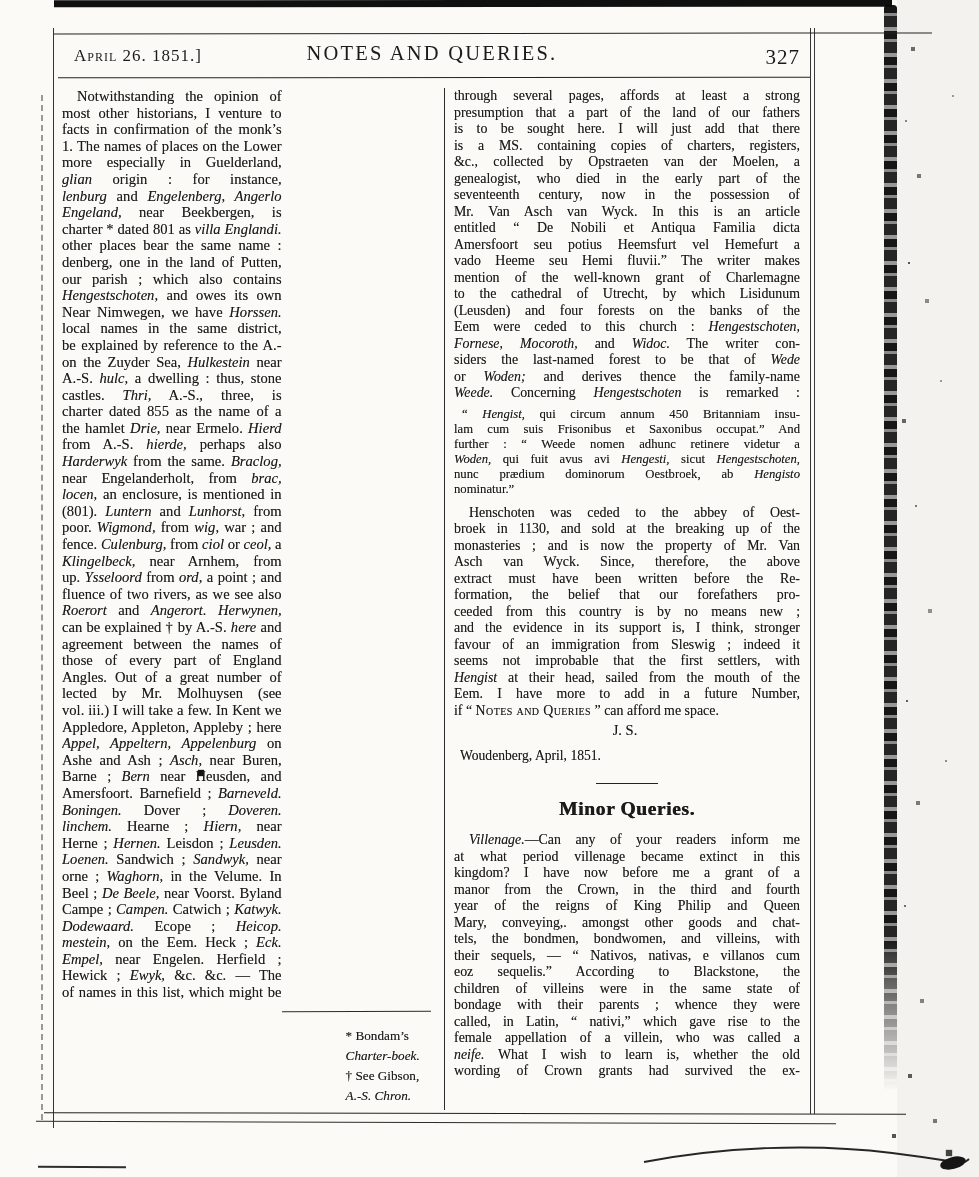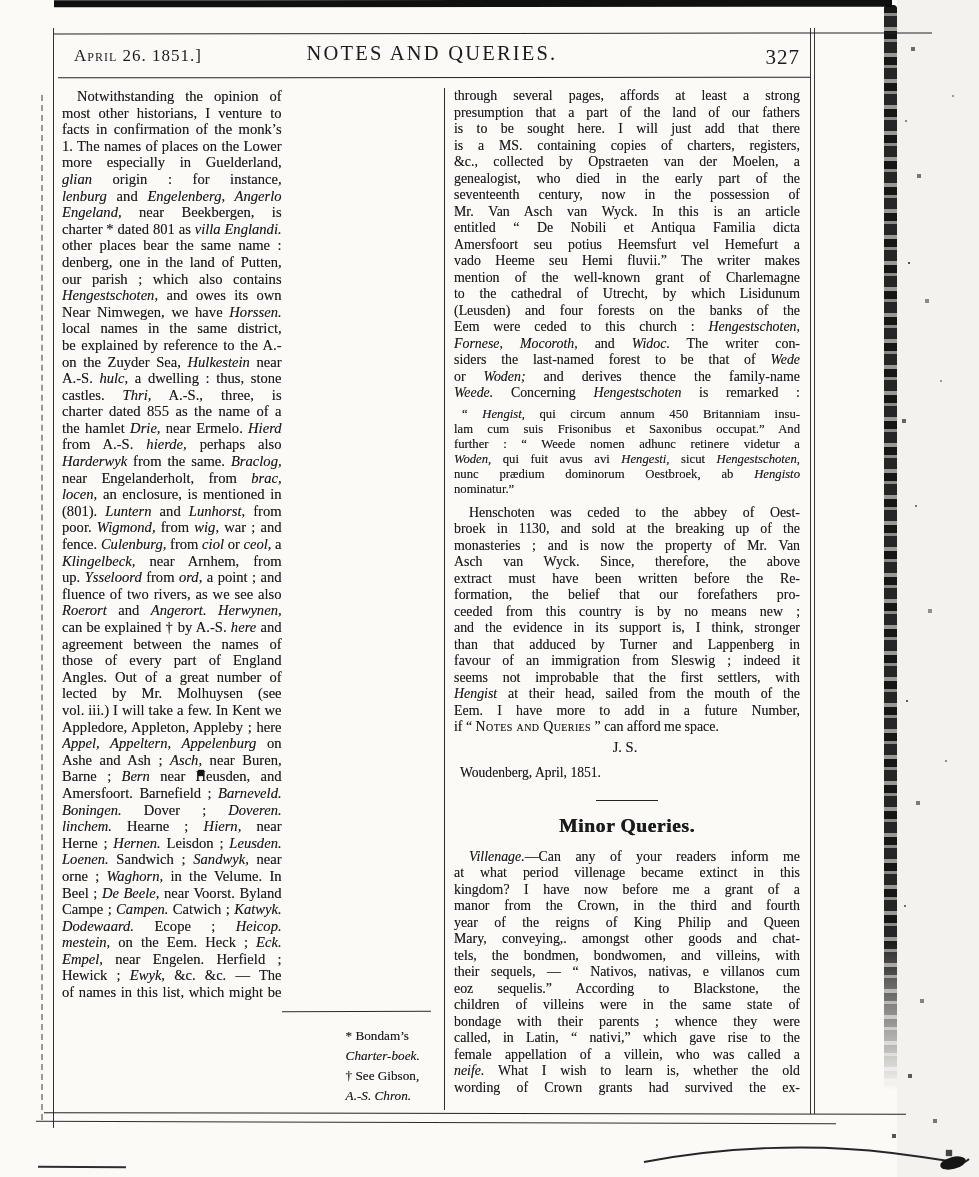--- a/index.html
+++ b/index.html
@@ -197,21 +197,20 @@
       </div>
       <div class="block para">
         <div class="line indent">Henschoten was ceded to the abbey of Oest-</div>
         <div class="line">broek in 1130, and sold at the breaking up of the</div>
         <div class="line">monasteries ; and is now the property of Mr. Van</div>
         <div class="line">Asch van Wyck. Since, therefore, the above</div>
         <div class="line">extract must have been written before the Re-</div>
         <div class="line">formation, the belief that our forefathers pro-</div>
         <div class="line">ceeded from this country is by no means new ;</div>
         <div class="line">and the evidence in its support is, I think, stronger</div>
-        <div class="line">than that adduced by Turner and Lappenberg in</div>
         <div class="line">favour of an immigration from Sleswig ; indeed it</div>
         <div class="line">seems not improbable that the first settlers, with</div>
         <div class="line"><i>Hengist</i> at their head, sailed from the mouth of the</div>
         <div class="line">Eem. I have more to add in a future Number,</div>
         <div class="line no-stretch">if “ <span class="sc">Notes and Queries</span> ” can afford me space.</div>
       </div>
       <div class="sig">J. S.</div>
       <div class="dateline">Woudenberg, April, 1851.</div>
       <div class="section-divider"></div>
       <div class="section-heading">Minor Queries.</div>

